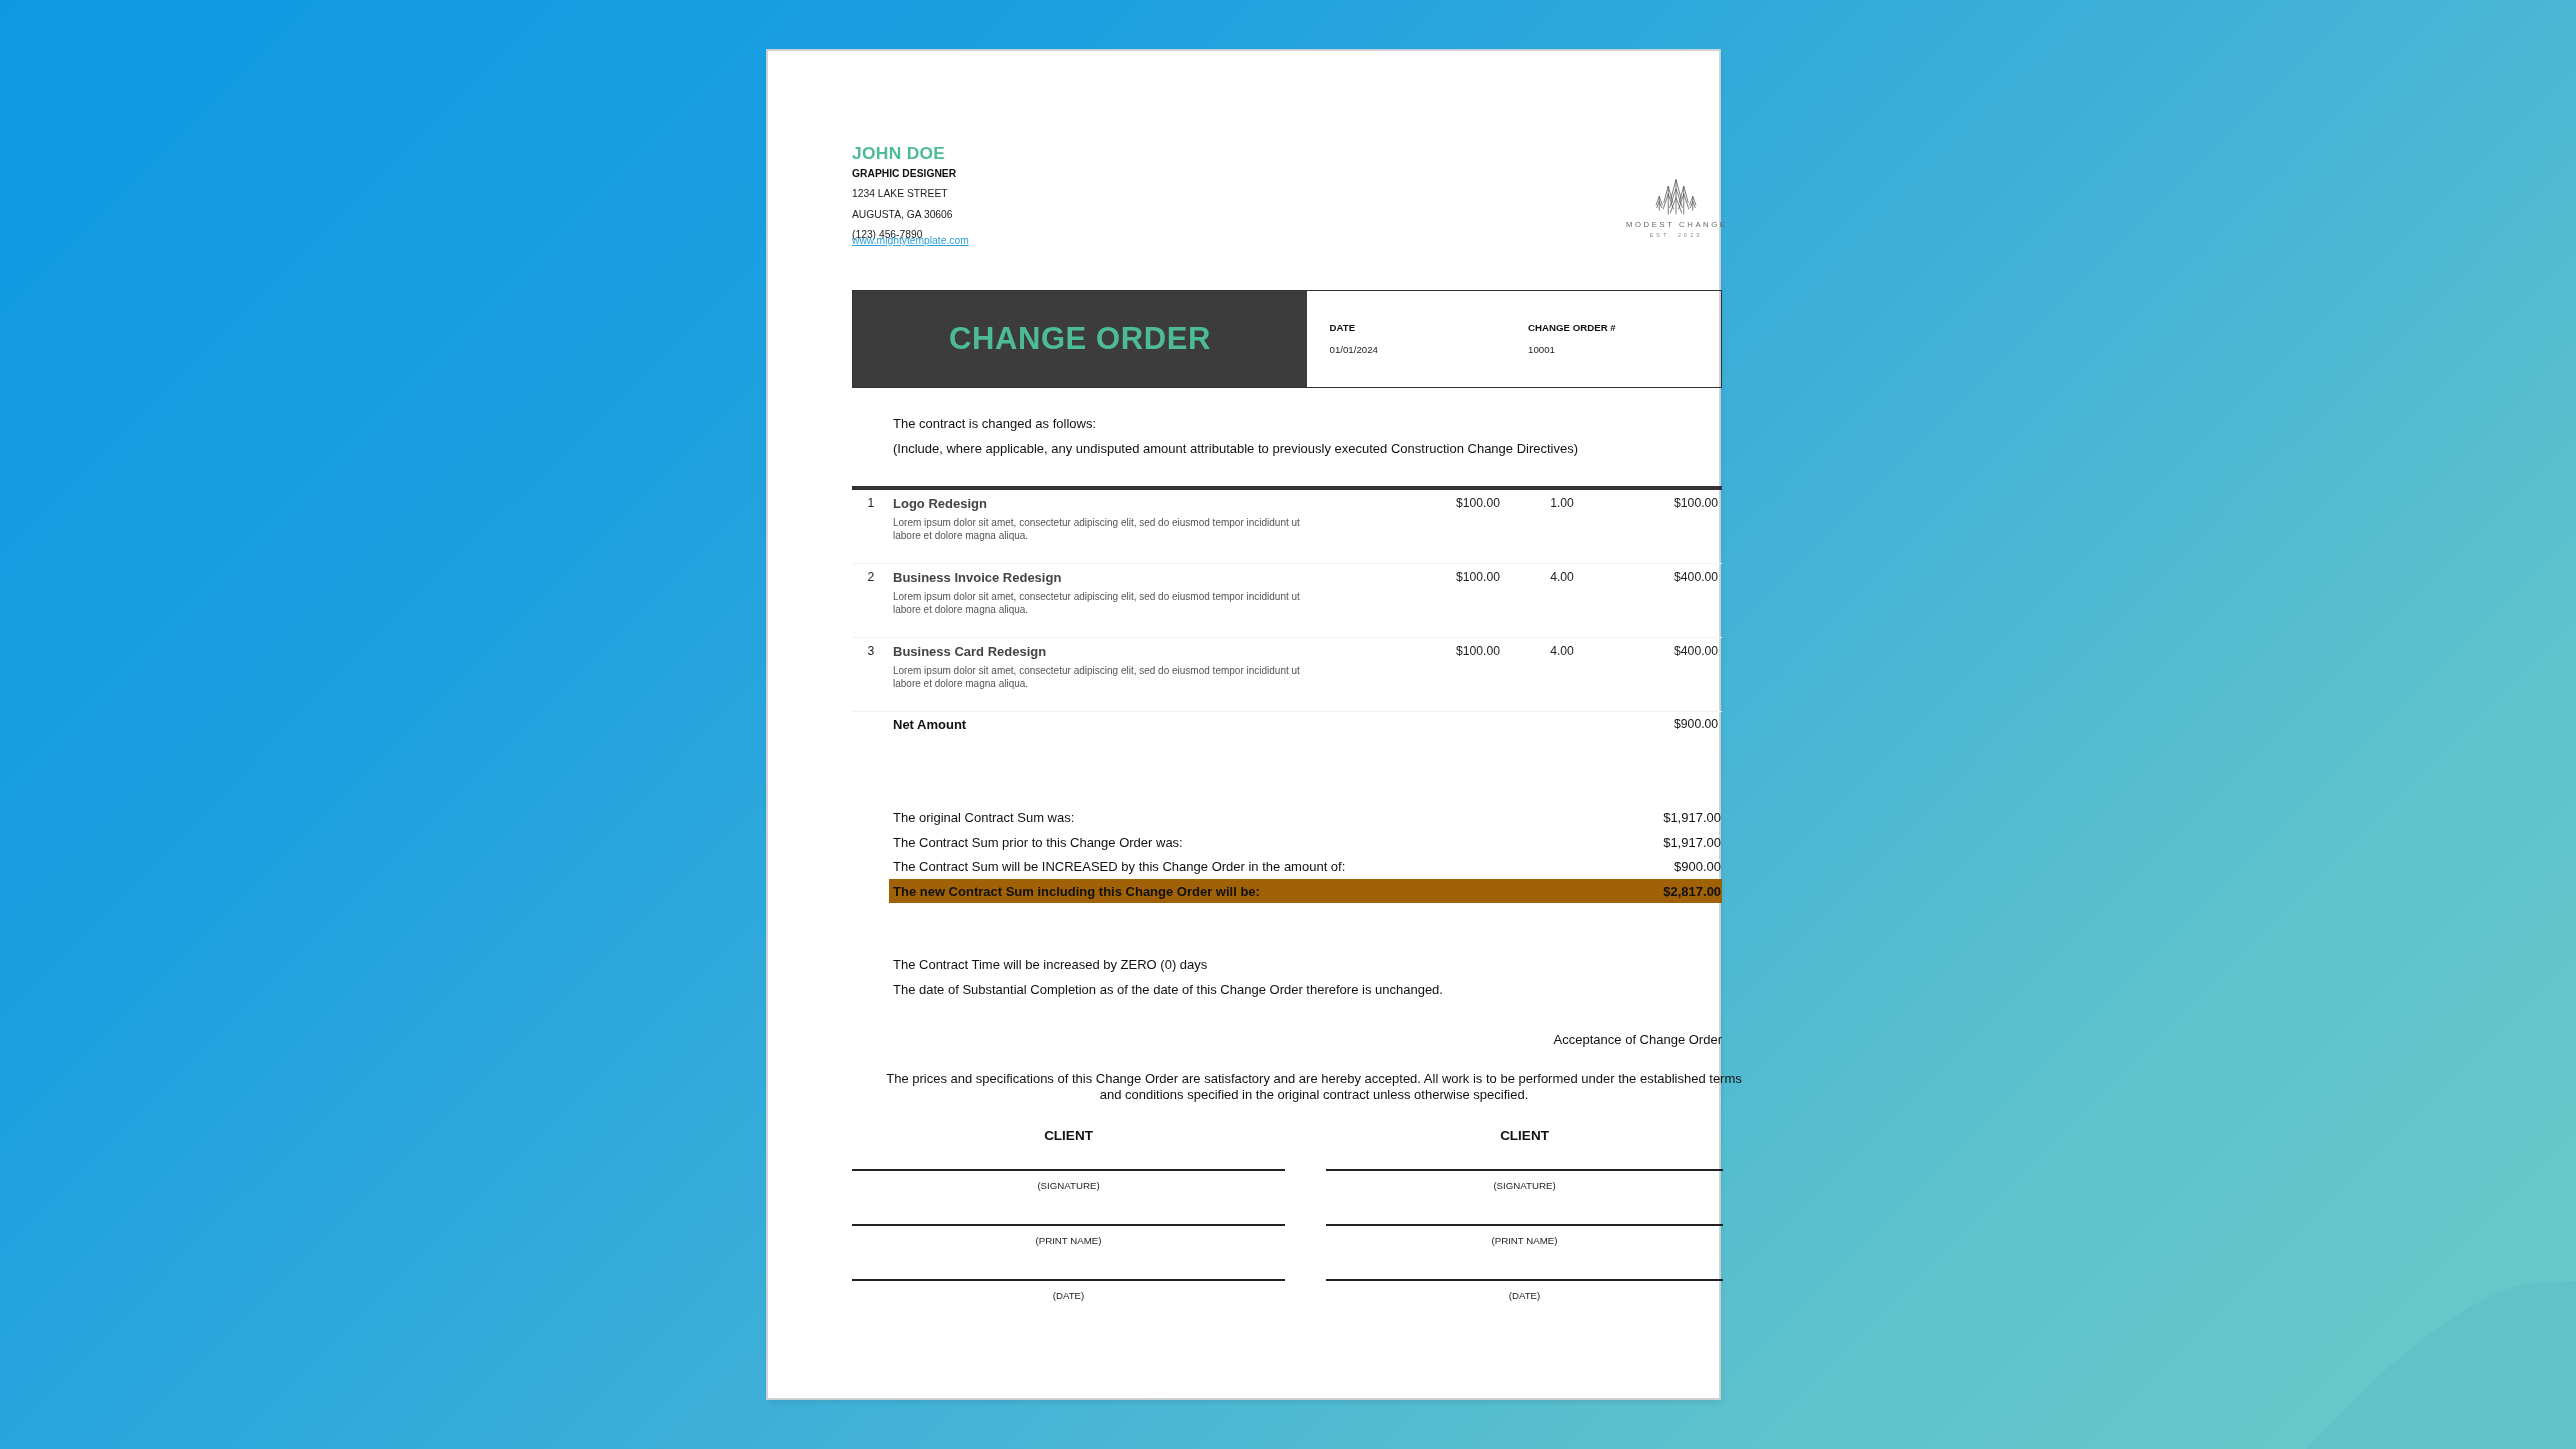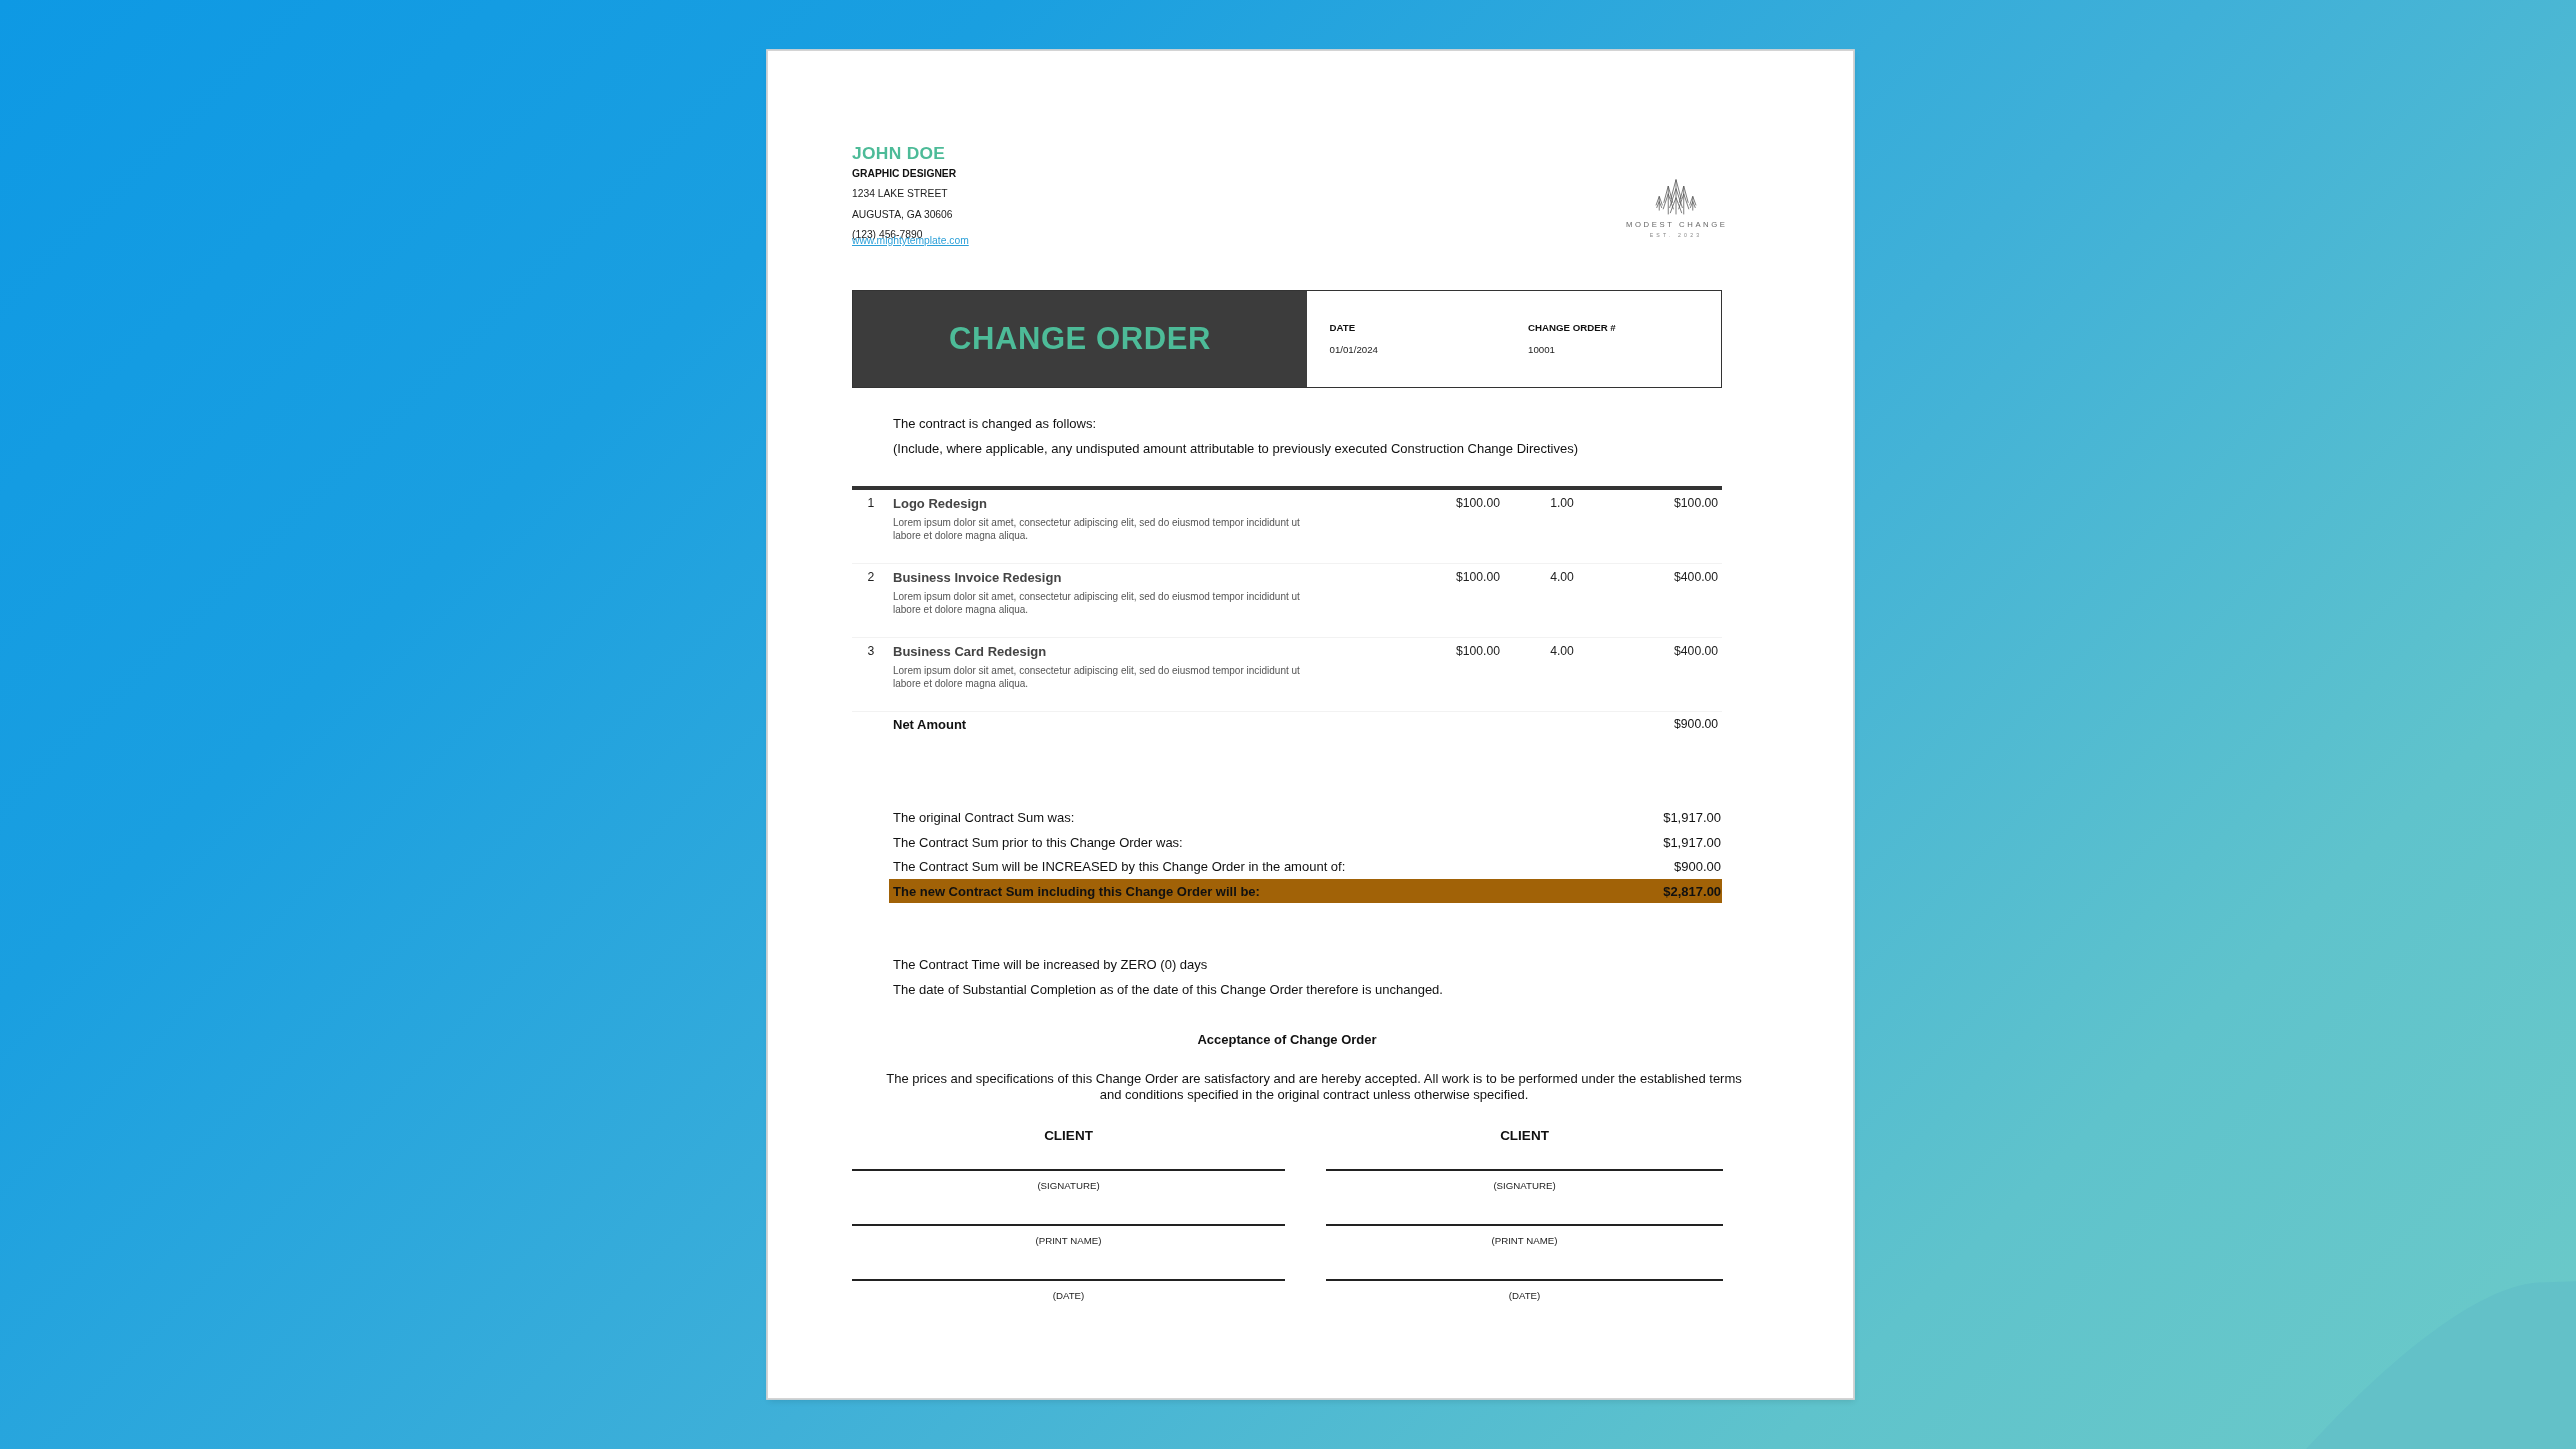--- a/index.html
+++ b/index.html
@@ -6,21 +6,21 @@
   body {
     width: 2576px; height: 1449px; position: relative; overflow: hidden;
     background: linear-gradient(135deg, #0e99e4 0%, #1a9fe0 25%, #3fb0d8 55%, #5fc3cc 80%, #6ccac8 100%);
     font-family: "Liberation Sans", "DejaVu Sans", sans-serif;
     color: #111;
   }
   .wave {
     position: absolute; right: 0; bottom: 0; width: 270px; height: 213px;
   }
   .page {
-    position: absolute; left: 768px; top: 51px; width: 1085px; height: 1347px;
+    position: absolute; left: 768px; top: 51px; width: 951px; height: 1347px;
     background: #fff;
     box-shadow: 0 0 0 1.9px #d4d4d4, 1.3px 2.6px 6.4px rgba(0,0,0,0.12);
   }
   .abs { position: absolute; }
   
   .name { left: 84px; top: 92px; font-size: 17.4px; font-weight: 700; color: #4dbb98; letter-spacing: 0.3px; }
   .role { left: 84px; top: 117px; font-size: 10.3px; font-weight: 700; color: #111; }
   .line { left: 84px; font-size: 10.3px; color: #222; }
   .web { left: 84px; top: 184px; font-size: 10.3px; color: #2a9fd8; text-decoration: underline; cursor: pointer; }
   .logo { left: 858px; top: 126px; width: 100px; height: 71px; text-align: center; }
@@ -57,21 +57,21 @@
   .net .val { position: absolute; right: 3.9px; top: 5.2px; font-size: 12.2px; }
 
   .sum { left: 125px; width: 829px; }
   .sum .r { position: relative; height: 24.5px; font-size: 13px; }
   .sum .r .l { position: absolute; left: 0; top: 5.2px; }
   .sum .r .v { position: absolute; right: 1px; top: 5.2px; }
   .sum .r.hi { background: #a16207; margin-left: -3.9px; width: 833px; font-weight: 700; }
   .sum .r.hi .l { left: 3.9px; }
 
   .note { left: 125px; font-size: 13px; }
-  .accept-h { left: 84px; width: 870px; top: 981px; text-align: center; font-size: 13px; font-weight: 700; }
+  .accept-h { left: 84px; width: 870px; top: 981px; text-align: right; font-size: 13px; font-weight: 400; }
   .accept-p { left: 84px; width: 870px; top: 1020px; text-align: center; font-size: 13px; line-height: 15.5px; margin-left: 27px; }
 
   .sig { top: 1077px; }
   .sig .h { text-align: center; font-size: 13.5px; font-weight: 700; }
   .sig .sl { height: 1.9px; background: #222; margin-top: 33px; }
   .sig .sl.first { margin-top: 26px; }
   .sig .cap { text-align: center; font-size: 9.7px; color: #222; margin-top: 9px; }
 </style>
 </head>
 <body>

